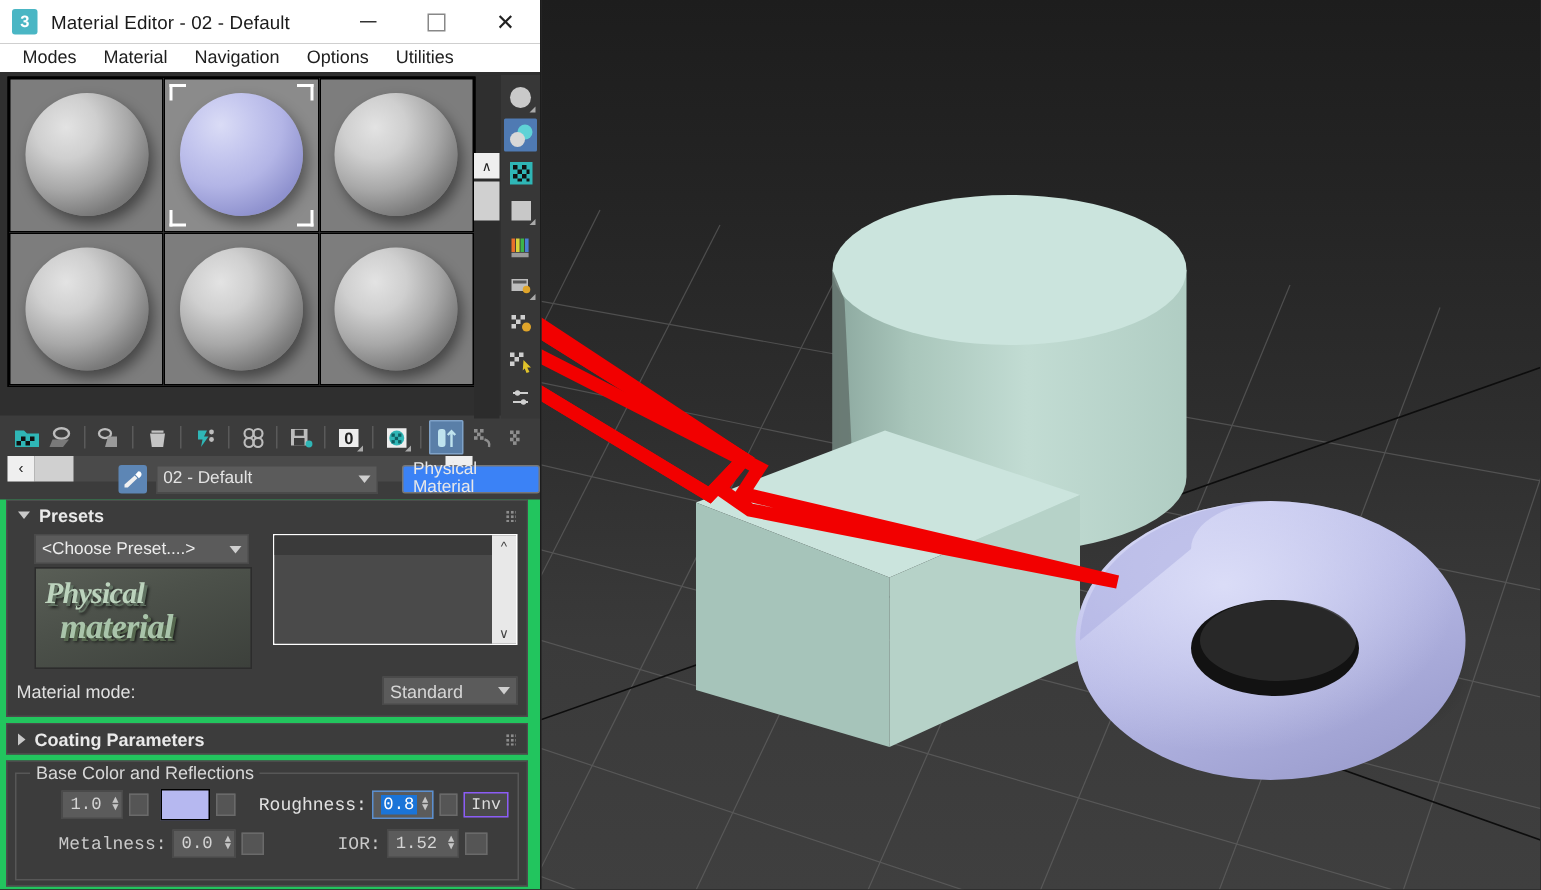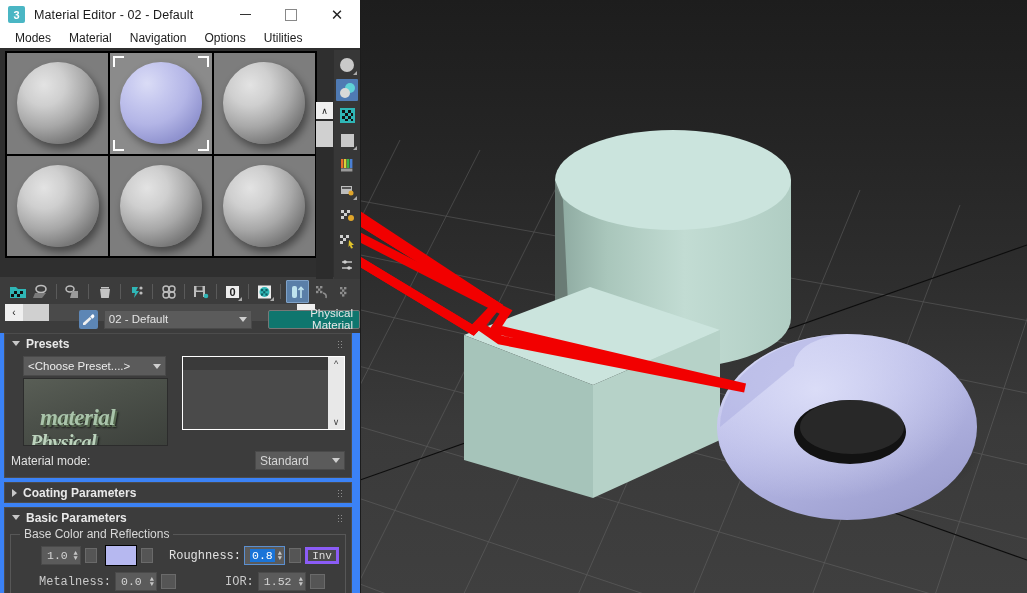--- a/index.html
+++ b/index.html
@@ -84,25 +84,25 @@
 
   
   .namerow{position:absolute;left:0;top:307px;width:360px;height:24px;display:flex;align-items:center;}
   .eyedrop{width:21px;height:19px;margin-left:79px;background:#5d86b5;border-radius:2px;
     display:flex;align-items:center;justify-content:center;}
   .namefield{margin-left:6px;width:165px;height:19px;background:#5b5b5b;border:1px solid #4a4a4a;
     display:flex;align-items:center;justify-content:space-between;padding:0 4px;box-sizing:border-box;}
   .namefield span{font-size:11.5px;color:#e4e4e4;}
   .caret{width:0;height:0;border-left:4px solid transparent;border-right:4px solid transparent;
     border-top:5px solid #cfcfcf;}
-  .matbtn{margin-left:16px;height:19px;background:#0f766e;border:1px solid #777;border-radius:2px;
-    display:flex;align-items:center;padding:0 6px;font-size:11.5px;color:#e8e8e8;box-sizing:border-box;text-align:right;}
-
-  
-  .rollouts{position:absolute;left:0;top:333px;width:360px;height:260px;background:#3b82f6;
+  .matbtn{margin-left:16px;height:19px;background:#3b82f6;border:1px solid #777;border-radius:2px;
+    display:flex;align-items:center;padding:0 6px;font-size:11.5px;color:#e8e8e8;box-sizing:border-box;}
+
+  
+  .rollouts{position:absolute;left:0;top:333px;width:360px;height:260px;background:#22c55e;
     overflow:hidden;}
   .rollout{margin:0 8px 4px 4px;background:#3c3c3c;border:1px solid #4c4c4c;}
   .rhead{height:19px;display:flex;align-items:center;background:#3c3c3c;position:relative;}
   .rtri{width:0;height:0;margin:0 6px 0 7px;}
   .rtri.open{border-left:4.5px solid transparent;border-right:4.5px solid transparent;border-top:5px solid #c8c8c8;}
   .rtri.closed{border-top:4.5px solid transparent;border-bottom:4.5px solid transparent;border-left:5px solid #c8c8c8;}
   .rtitle{font-size:12px;font-weight:bold;color:#e9e9e9;}
   .grip{position:absolute;right:7px;top:6px;width:7px;height:8px;
     background-image:radial-gradient(#8d8d8d 44%,transparent 46%);
     background-size:3px 3px;}
@@ -115,21 +115,21 @@
   .presetList{flex:1;height:72px;background:#4a4a4a;border:1px solid #fff;display:flex;}
   .plInner{flex:1;background:#4a4a4a;}
   .plTop{height:13px;background:#3a3a3a;}
   .plScroll{width:16px;background:#e8e8e8;display:flex;flex-direction:column;
     justify-content:space-between;align-items:center;color:#444;font-size:9px;padding:2px 0;box-sizing:border-box;}
   .pmImg{margin-top:2px;width:143px;height:66px;border:1px solid #2c2c2c;
     background:linear-gradient(160deg,#595e56 0%,#4c514a 40%,#3c403b 100%);
     position:relative;overflow:hidden;display:flex;align-items:center;justify-content:center;}
   .pmImg .pm1{position:absolute;left:6px;top:6px;font-size:20px;font-weight:bold;font-style:italic;
     color:#bcd3bd;text-shadow:2px 2px 0 #5f7060,3px 3px 2px rgba(0,0,0,.6);letter-spacing:-.5px;
-    font-family:"Liberation Serif",serif;margin-top:46px;}
+    font-family:"Liberation Serif",serif;}
   .pmImg .pm2{position:absolute;left:16px;top:26px;font-size:23px;font-weight:bold;font-style:italic;
     color:#a9c4aa;text-shadow:2px 2px 0 #56684f,3px 3px 2px rgba(0,0,0,.6);letter-spacing:-.5px;
     font-family:"Liberation Serif",serif;}
   .modeRow{display:flex;align-items:center;justify-content:space-between;margin-top:5px;gap:6px;}
   .modeLbl{font-size:12px;color:#e0e0e0;}
   .modeSel{width:90px;height:19px;background:#5b5b5b;border:1px solid #4a4a4a;box-sizing:border-box;
     display:flex;align-items:center;justify-content:space-between;padding:0 4px;}
   .modeSel span{font-size:12px;color:#d6d6d6;}
 
   
@@ -139,21 +139,21 @@
   .prow{display:flex;align-items:center;margin-bottom:6px;font-family:Liberation Mono, monospace;}
   .lbl{font-size:12px;color:#e2e2e2;}
   .lbl.dim{color:#c9c9c9;}
   .spin{height:19px;background:#5b5b5b;border:1px solid #4a4a4a;box-sizing:border-box;
     display:flex;align-items:center;justify-content:space-between;padding:0 2px 0 5px;}
   .spin .v{font-size:11.5px;color:#d4d4d4;}
   .spin .v.hl{background:#1a74d8;color:#fff;padding:0 2px;}
   .arrows{display:flex;flex-direction:column;line-height:5px;color:#c6c6c6;font-size:7px;margin-left:3px;}
   .swatchSm{width:15px;height:15px;background:#555;border:1px solid #6a6a6a;margin-left:4px;box-sizing:border-box;}
   .colorSwatch{width:40px;height:21px;border:1px solid #000;box-sizing:border-box;}
-  .invbtn{margin-left:4px;height:17px;border:3px solid #8b5cf6;background:#4a4a4a;
+  .invbtn{margin-left:4px;height:17px;border:1px solid #8b5cf6;background:#4a4a4a;
     display:flex;align-items:center;padding:0 4px;font-size:11px;color:#ddd;box-sizing:border-box;}
 </style>
 </head>
 <body>
 
 <div id="root">
 
   <div id="viewport">
     <svg width="667" height="593" viewBox="0 0 667 593">
       <defs>
@@ -549,25 +549,20 @@
 
       <div class="rollout">
         <div class="rhead">
           <span class="rtri closed"></span>
           <span class="rtitle">Coating Parameters</span>
           <span class="grip"></span>
         </div>
       </div>
 
       <div class="rollout">
-        <div class="rhead">
-          <span class="rtri open"></span>
-          <span class="rtitle">Basic Parameters</span>
-          <span class="grip"></span>
-        </div>
         <div class="group">
           <span class="glabel">Base Color and Reflections</span>
 
           <div class="prow">
             <div class="spin" style="width:48px;margin-left:24px;">
               <span class="v">1.0</span>
               <span class="arrows">▲<br>▼</span>
             </div>
             <div class="swatchSm"></div>
             <div class="colorSwatch" style="margin-left:8px;background:#b6b8f0;"></div>

